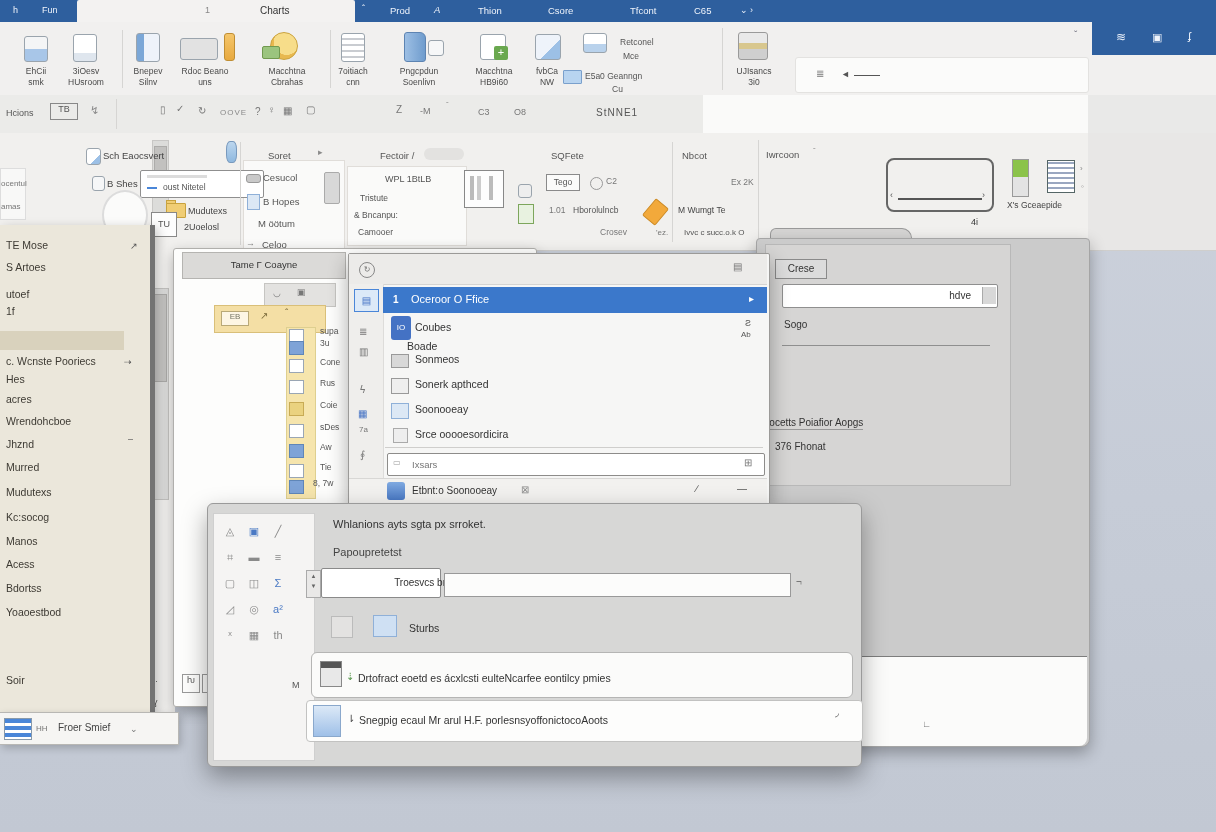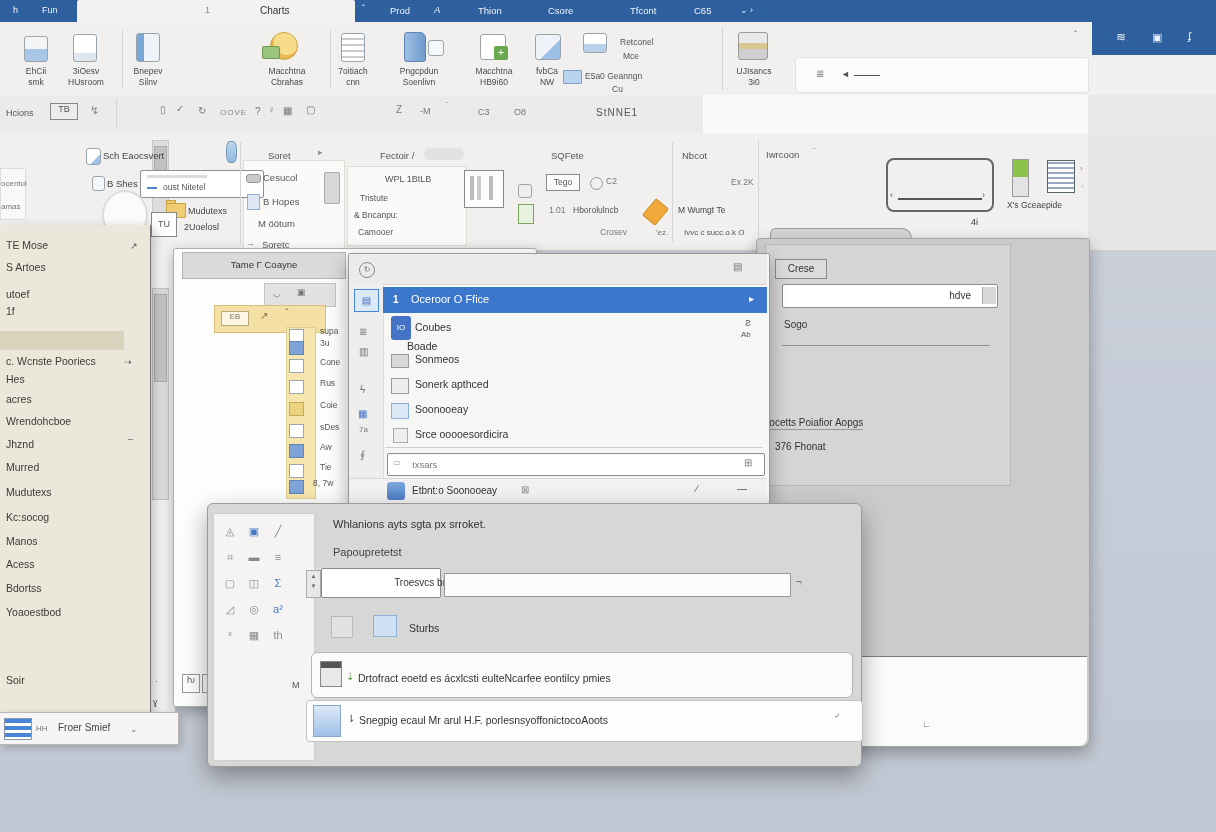--- a/index.html
+++ b/index.html
@@ -25,21 +25,21 @@
   .card{background:#fafaf9;border:1px solid #e0ddd9;}
   
   #left-window{left:173px;top:248px;width:362px;height:457px;background:#fdfdfc;border:1px solid #b0afac;border-radius:3px;
                box-shadow:0 5px 14px rgba(0,0,0,.28);z-index:3;}
   #right-window{left:756px;top:238px;width:332px;height:507px;background:#cbcbcb;border:1px solid #a5a5a5;
                 border-radius:4px 4px 8px 8px;box-shadow:0 6px 16px rgba(0,0,0,.30);z-index:3;}
   #app-menu{left:348px;top:253px;width:420px;height:250px;background:#f6f6f5;border:1px solid #9b9a98;border-radius:2px;
             box-shadow:0 8px 20px rgba(0,0,0,.32);z-index:5;}
   #bottom-dialog{left:207px;top:503px;width:653px;height:262px;background:#d7d7d6;border:1px solid #9a9a9a;border-radius:6px;
                  box-shadow:0 10px 24px rgba(0,0,0,.35);z-index:7;}
-  #context-menu{left:0;top:225px;width:150px;height:490px;background:#ebe7db;border-right:1px solid #737373;
+  #context-menu{left:0;top:225px;width:150px;height:490px;background:#ebe7db;border-right:5px solid #737373;
                 box-shadow:3px 3px 10px rgba(0,0,0,.22);z-index:8;text-align:center;}
   #menu-footer{left:0;top:712px;width:178px;height:31px;background:#f6f5f3;border:1px solid #b8b7b4;border-left:none;
                z-index:8;box-shadow:2px 3px 8px rgba(0,0,0,.2);}
   .cm-item{position:absolute;left:6px;height:15px;white-space:nowrap;color:#3d3a33;font-size:10.5px;}
   .cm-arrow{position:absolute;font-size:9px;color:#555;}
   #cm-highlight{left:0;top:106px;width:124px;height:19px;background:#d9d2bd;}
   .yrow-ic{position:absolute;width:13px;height:12px;border:1px solid #9aa6b4;}
   .yi-a{background:#ffffff;}
   .yi-b{background:#7ea3d7;border-color:#5f86b8;}
   .yi-c{background:#ead27f;border-color:#c8ab55;}
@@ -92,20 +92,26 @@
     <span class="abs ribbon-lbl" style="left:0;top:36px;width:56px;">3iOesv</span>
     <span class="abs ribbon-lbl" style="left:0;top:47px;width:56px;">HUsroom</span>
   </div>
 
   <div class="abs" style="left:124px;top:8px;width:48px;height:62px;">
     <div class="abs ric" style="left:12px;top:3px;width:22px;height:27px;background:linear-gradient(90deg,#7ba7d7 32%,#eef3fa 32%);"></div>
     <span class="abs ribbon-lbl" style="left:0;top:36px;width:48px;">Bnepev</span>
     <span class="abs ribbon-lbl" style="left:0;top:47px;width:48px;">Silnv</span>
   </div>
 
+  <div class="abs" style="left:172px;top:8px;width:66px;height:62px;">
+    <div class="abs ric" style="left:8px;top:8px;width:36px;height:20px;background:#e2e2e2;"></div>
+    <div class="abs" style="left:52px;top:3px;width:9px;height:26px;background:linear-gradient(180deg,#f5c66a,#e8a93f);border:1px solid #c08e33;border-radius:3px;"></div>
+    <span class="abs ribbon-lbl" style="left:0;top:36px;width:66px;">Rdoc Beano</span>
+    <span class="abs ribbon-lbl" style="left:0;top:47px;width:66px;">uns</span>
+  </div>
 
   <div class="abs" style="left:252px;top:8px;width:70px;height:62px;">
     <div class="abs" style="left:18px;top:2px;width:26px;height:26px;border-radius:50%;background:radial-gradient(circle at 60% 35%,#f7dd8a 55%,#e8b84f 56%);border:1px solid #caa23d;"></div>
     <div class="abs" style="left:10px;top:16px;width:16px;height:11px;background:#9bc47e;border:1px solid #71994f;border-radius:2px;"></div>
     <span class="abs ribbon-lbl" style="left:0;top:36px;width:70px;">Macchtna</span>
     <span class="abs ribbon-lbl" style="left:0;top:47px;width:70px;">Cbrahas</span>
   </div>
 
   <div class="abs" style="left:330px;top:8px;width:46px;height:62px;">
     <div class="abs ric" style="left:11px;top:3px;width:22px;height:27px;background:repeating-linear-gradient(180deg,#fff 0 4px,#c9ccd1 4px 6px);"></div>
@@ -211,21 +217,21 @@
 
   <div class="abs vsep" style="left:240px;top:9px;height:103px;"></div>
   <span class="abs f95 c-mid" style="left:268px;top:17px;">Soret</span>
   <span class="abs f9 c-soft" style="left:318px;top:14px;">▸</span>
   <div class="abs" style="left:246px;top:41px;width:13px;height:7px;background:#c9c9c9;border:1px solid #999;border-radius:3px;"></div>
   <span class="abs f95 c-mid" style="left:263px;top:39px;">Cesucol</span>
   <div class="abs" style="left:247px;top:61px;width:11px;height:14px;background:#dce8f5;border:1px solid #8fb0d8;"></div>
   <span class="abs f95 c-mid" style="left:263px;top:63px;">B Hopes</span>
   <span class="abs f95 c-mid" style="left:258px;top:85px;">M öötum</span>
   <span class="abs f9 c-soft" style="left:246px;top:105px;">→</span>
-  <span class="abs f95 c-mid" style="left:262px;top:106px;">Soretc</span>
+  <span class="abs f95 c-mid" style="left:262px;top:106px;">Celoo</span>
 
   <span class="abs f95 c-mid" style="left:380px;top:17px;">Fectoir /</span>
   <div class="abs" style="left:424px;top:15px;width:40px;height:12px;background:#e3e2e0;border-radius:6px;"></div>
   <span class="abs f9 c-mid" style="left:385px;top:41px;white-space:nowrap;">WPL 1BtLB</span>
   <div class="abs" style="left:324px;top:39px;width:14px;height:30px;background:#d8d8d8;border:1px solid #aaa;border-radius:2px;"></div>
   <span class="abs f85 c-mid" style="left:360px;top:60px;">Tristute</span>
   <span class="abs f85 c-mid" style="left:354px;top:77px;">&amp; Bncanpu:</span>
   <span class="abs f85 c-mid" style="left:358px;top:94px;">Camooer</span>
   <div class="abs" style="left:464px;top:37px;width:38px;height:36px;background:#fdfdfd;border:1px solid #888;">
     <div class="abs" style="left:5px;top:5px;width:4px;height:24px;background:#bbb;"></div>

